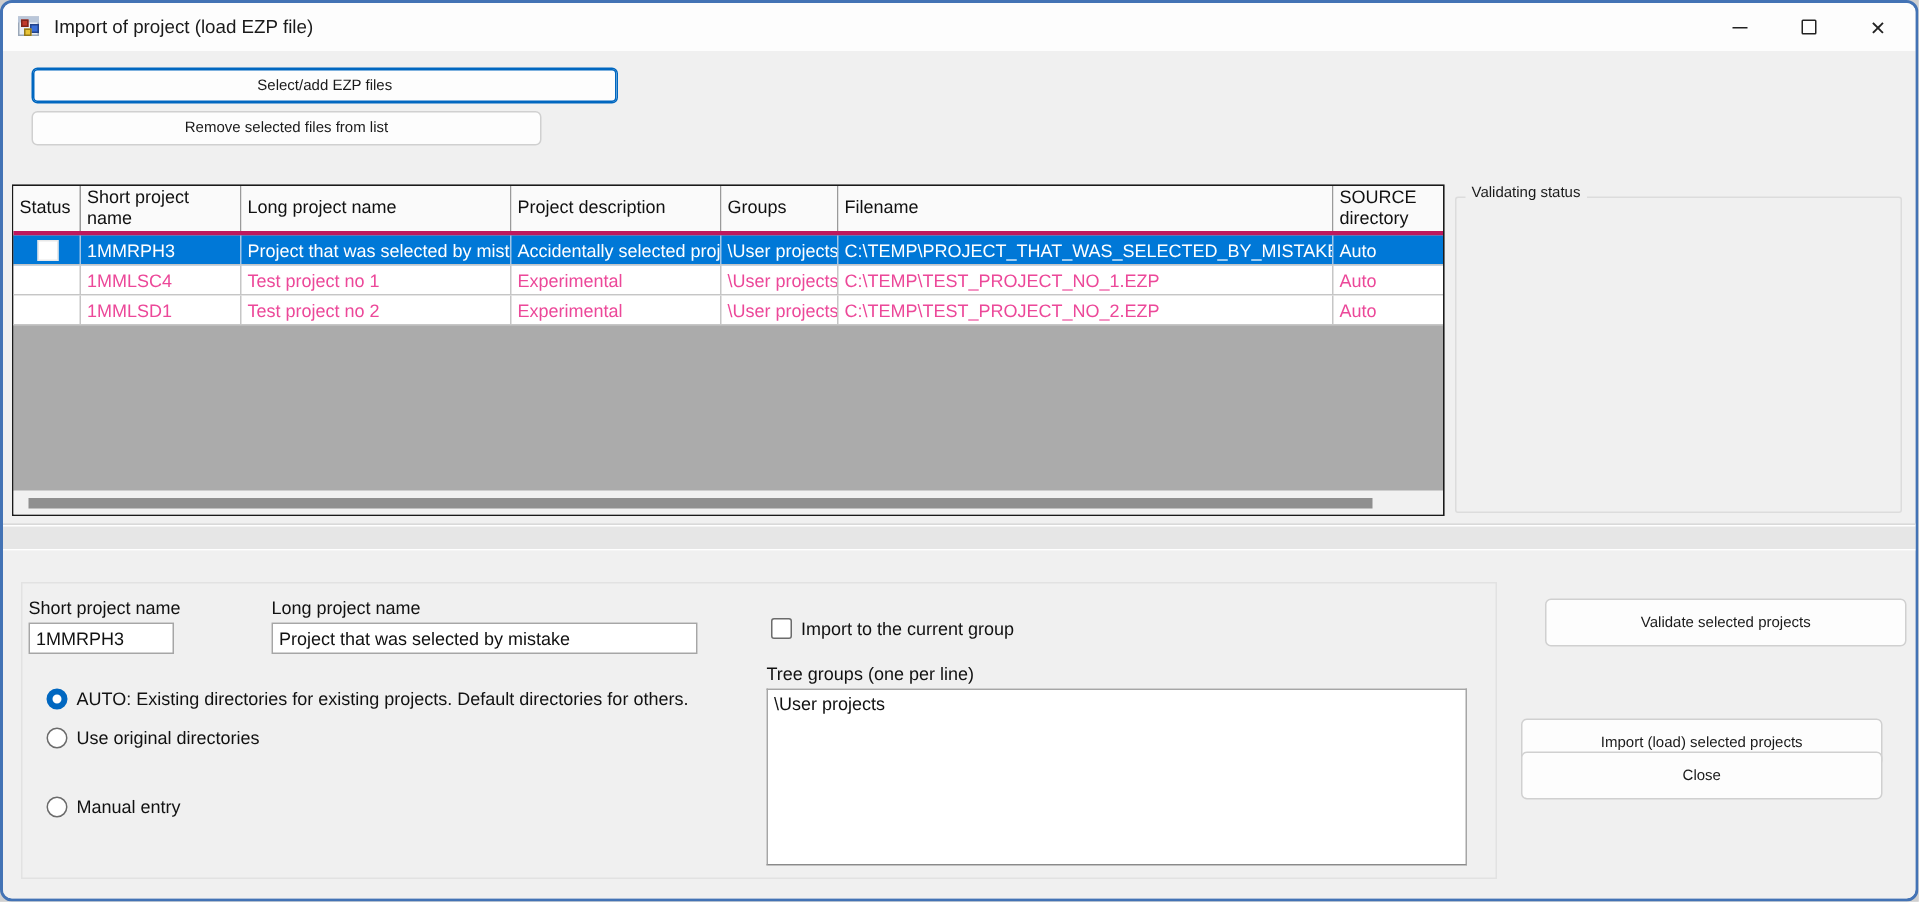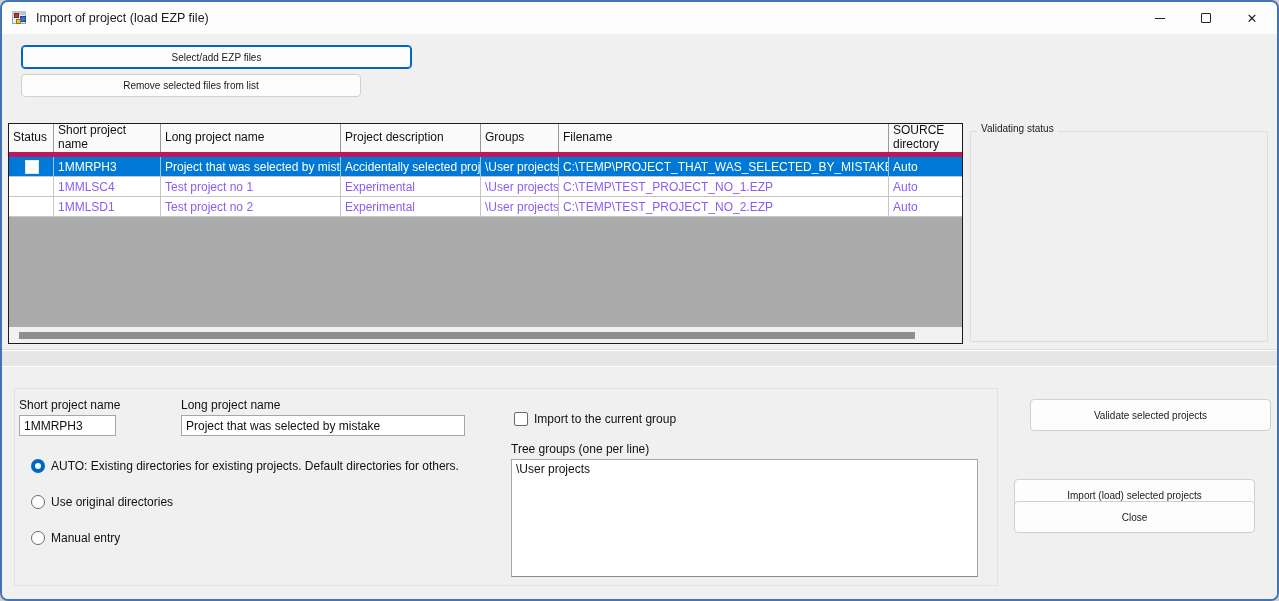--- a/index.html
+++ b/index.html
@@ -40,31 +40,31 @@
   #btn-validate { left:1012px; top:365px; width:241px; height:32px;margin-left:16px; }
   #btn-import  { left:1012px; top:407px; width:241px; height:32px;margin-top:38px; }
   #btn-close   { left:1012px; top:467px; width:241px; height:32px; }
   
   .grid {
     position:absolute; left:6px; top:89px; width:955px; height:221px;
     border:1px solid #1a1a1a; background:#ababab;
     display:flex; flex-direction:column;
   }
   .grid-header { display:grid; grid-template-columns:45px 107px 180px 140px 78px 330px 73px;
-    height:33px; background:#fafafa; border-bottom:5px solid #be185d; flex:0 0 33px; }
+    height:33px; background:#fafafa; border-bottom:3px solid #be185d; flex:0 0 33px; }
   .grid-header .hcell {
     font-size:12px; color:#111; padding:2px 3px 2px 4px;
     border-right:1px solid #9a9a9a; display:flex; align-items:center; line-height:1.15;
     overflow:hidden; background:#fafafa;
   }
   .grid-header .hcell:last-child { border-right:none; }
   .grid-row { display:grid; grid-template-columns:45px 107px 180px 140px 78px 330px 73px;
     height:20px; flex:0 0 20px; background:#ffffff; border-bottom:1px solid #c6c6c6; }
   .grid-row .cell {
-    font-size:12px; color:#8b5cf6; padding:0 3px 0 4px; display:flex; align-items:center;
+    font-size:12px; color:#ec4899; padding:0 3px 0 4px; display:flex; align-items:center;
     border-right:1px solid #c6c6c6; white-space:nowrap; overflow:hidden;
   }
   .grid-row .cell:last-child { border-right:none; }
   .grid-row.selected { background:#0078d7; }
   .grid-row.selected .cell { color:#ffffff; border-right-color:#9dc4e8; }
   .status-checkbox { width:14px; height:14px; background:#ffffff; border:1px solid #e8e8e8; margin:0 auto; }
   .grid-filler { flex:1 1 auto; background:#ababab; }
   .grid-hscroll { flex:0 0 16px; background:#f1f1f1; position:relative; }
   .grid-hscroll .thumb { position:absolute; left:10px; top:5px; width:896px; height:7px; background:#8f8f8f; }
   
@@ -90,21 +90,21 @@
   .flabel { position:absolute; font-size:12px; color:#111; }
   .textbox {
     position:absolute; background:#ffffff; border:1px solid #a6a6a6;
     font-size:12px; color:#111; padding:0 4px; font-family:"Liberation Sans", sans-serif;
   }
   #short-name-label { left:4px; top:9px; }
   #short-name-input { left:4px; top:26px; width:97px; height:21px; }
   #long-name-label { left:166px; top:9px; }
   #long-name-input { left:166px; top:26px; width:284px; height:21px; }
   .radio-row { position:absolute; left:16px; display:flex; align-items:center; gap:6px; }
-  #radio-auto { top:70px; } #radio-orig { top:106px; } #radio-manual { top:142px; }
+  #radio-auto { top:70px; } #radio-orig { top:96px; } #radio-manual { top:142px; }
   .radio-circle { width:14px; height:14px; border-radius:50%; background:#ffffff; border:1px solid #6b6b6b; flex:0 0 14px; }
   .radio-circle.checked { border:4px solid #0067c0; }
   .radio-label { font-size:12px; color:#111; }
   .check-row { position:absolute; left:499px; top:23px; display:flex; align-items:flex-end; gap:6px; }
   .checkbox-square { width:14px; height:14px; border:1px solid #6b6b6b; border-radius:2px; background:#ffffff; flex:0 0 14px; }
   #tree-groups-label { left:496px; top:53px; }
   #tree-groups-text {
     position:absolute; left:496px; top:70px; width:467px; height:118px;
     background:#ffffff; border:1px solid #a6a6a6; border-bottom-color:#8a8a8a;
     font-size:12px; color:#111; padding:2px 4px; resize:none; overflow:hidden;

